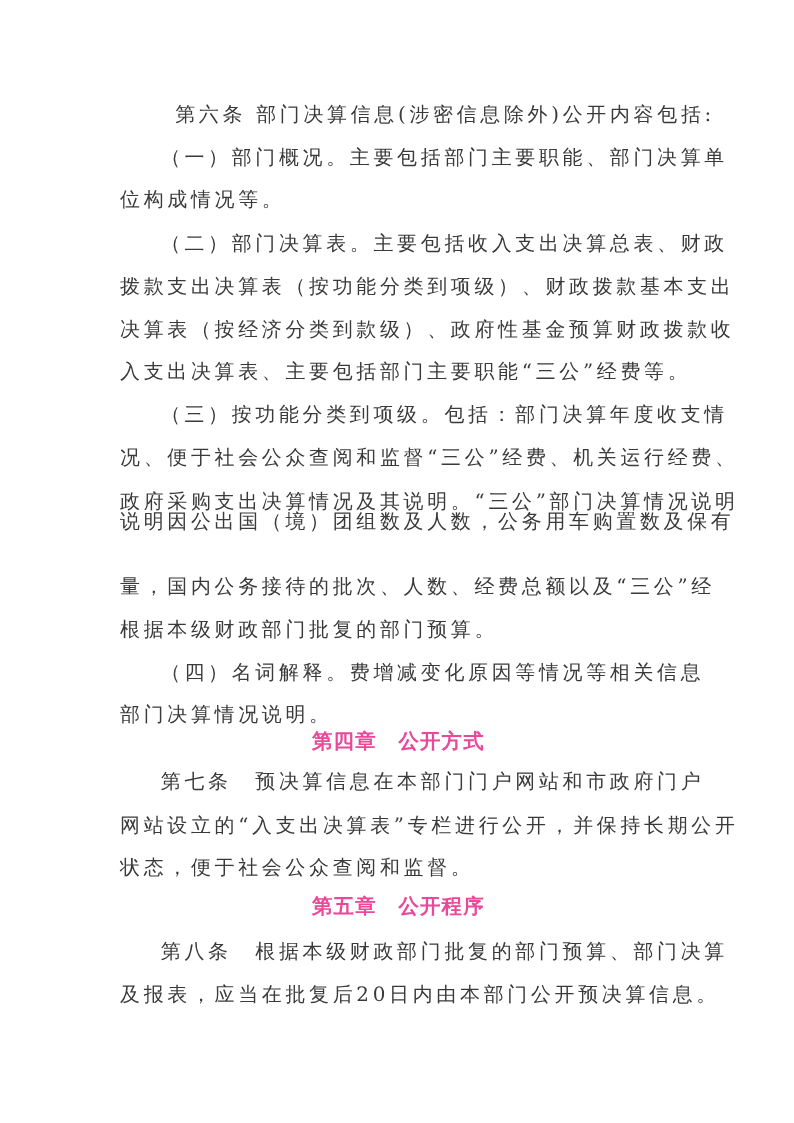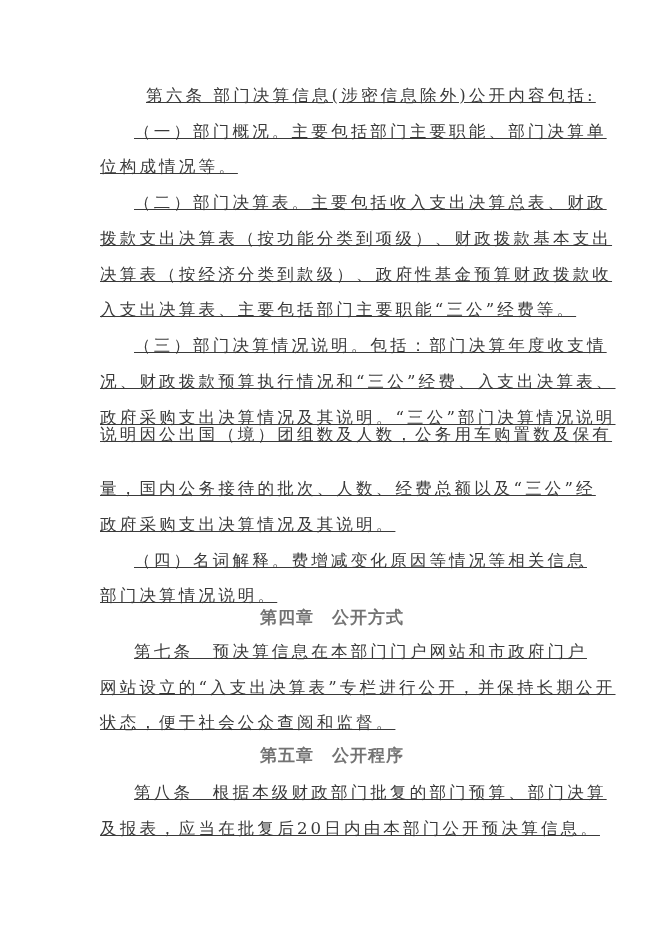--- a/index.html
+++ b/index.html
@@ -2,47 +2,47 @@
 <html><head>
 <meta charset="utf-8">
 <style>
   html, body { margin: 0; padding: 0; background: #ffffff; }
   body { width: 662px; height: 936px; position: relative; overflow: hidden; }
   .page {
     position: absolute; left: 100px; top: 84px; width: 464px;
     font-family: "DejaVu Serif", "Liberation Serif", serif;
     font-size: 16.6px; color: #3a3a3a; letter-spacing: 3.1px;
   }
-  .line { position: absolute; left: 0; white-space: nowrap; height: 24px; line-height: 24px; text-decoration: underline; }
+  .line { position: absolute; left: 0; white-space: nowrap; height: 24px; line-height: 24px; }
   .indent { left: 34px; }
   .indent2 { left: 46px; }
   .heading {
     position: absolute; left: 0; width: 464px; text-align: center;
     font-family: "DejaVu Sans", "Liberation Sans", sans-serif;
-    font-weight: bold; font-size: 17px; color: #737373; letter-spacing: 1px;
+    font-weight: bold; font-size: 17px; color: #ec4899; letter-spacing: 1px;
     white-space: pre;
   }
 </style>
 </head>
 <body>
 
 <div class="page">
   <div class="line indent2" style="top:0px">第六条 部门决算信息(涉密信息除外)公开内容包括:</div>
   <div class="line indent" style="top:36px">（一）部门概况。主要包括部门主要职能、部门决算单</div>
   <div class="line" style="top:71px">位构成情况等。</div>
   <div class="line indent" style="top:107px">（二）部门决算表。主要包括收入支出决算总表、财政</div>
   <div class="line" style="top:143px">拨款支出决算表（按功能分类到项级）、财政拨款基本支出</div>
   <div class="line" style="top:179px">决算表（按经济分类到款级）、政府性基金预算财政拨款收</div>
   <div class="line" style="top:214px">入支出决算表、主要包括部门主要职能“三公”经费等。</div>
-  <div class="line indent" style="top:250px">（三）部门决算情况说明。包括：部门决算年度收支情</div>
-  <div class="line" style="top:286px">况、财政拨款预算执行情况和“三公”经费、入支出决算表、</div>
+  <div class="line indent" style="top:250px">（三）按功能分类到项级。包括：部门决算年度收支情</div>
+  <div class="line" style="top:286px">况、便于社会公众查阅和监督“三公”经费、机关运行经费、</div>
   <div class="line" style="top:322px">政府采购支出决算情况及其说明。“三公”部门决算情况说明</div>
   <div class="line" style="top:339px">说明因公出国（境）团组数及人数，公务用车购置数及保有</div>
   <div class="line" style="top:393px">量，国内公务接待的批次、人数、经费总额以及“三公”经</div>
-  <div class="line" style="top:429px">政府采购支出决算情况及其说明。</div>
+  <div class="line" style="top:429px">根据本级财政部门批复的部门预算。</div>
   <div class="line indent" style="top:465px">（四）名词解释。费增减变化原因等情况等相关信息</div>
   <div class="line" style="top:500px">部门决算情况说明。</div>
 
   <div class="heading" style="top:522px">第四章　公开方式</div>
 
   <div class="line indent" style="top:556px">第七条　预决算信息在本部门门户网站和市政府门户</div>
   <div class="line" style="top:592px">网站设立的“入支出决算表”专栏进行公开，并保持长期公开</div>
   <div class="line" style="top:627px">状态，便于社会公众查阅和监督。</div>
 
   <div class="heading" style="top:660px">第五章　公开程序</div>

